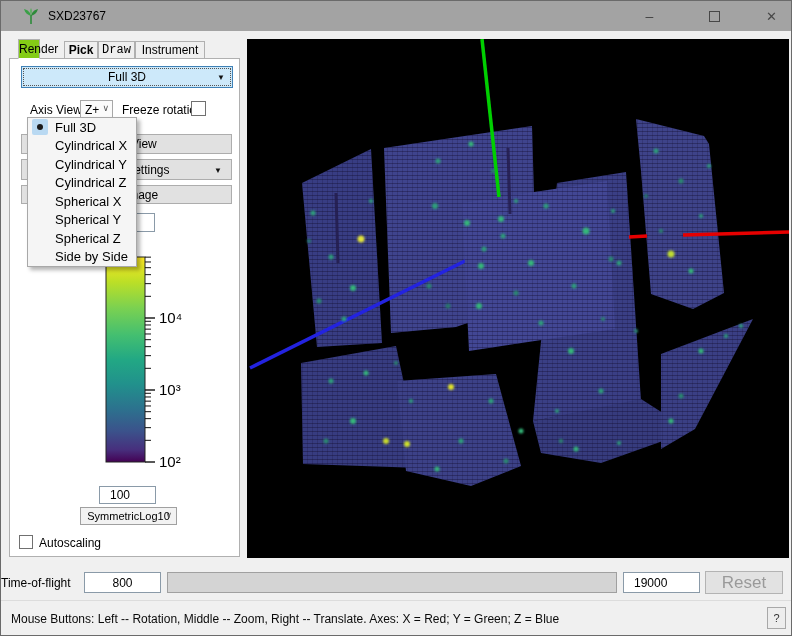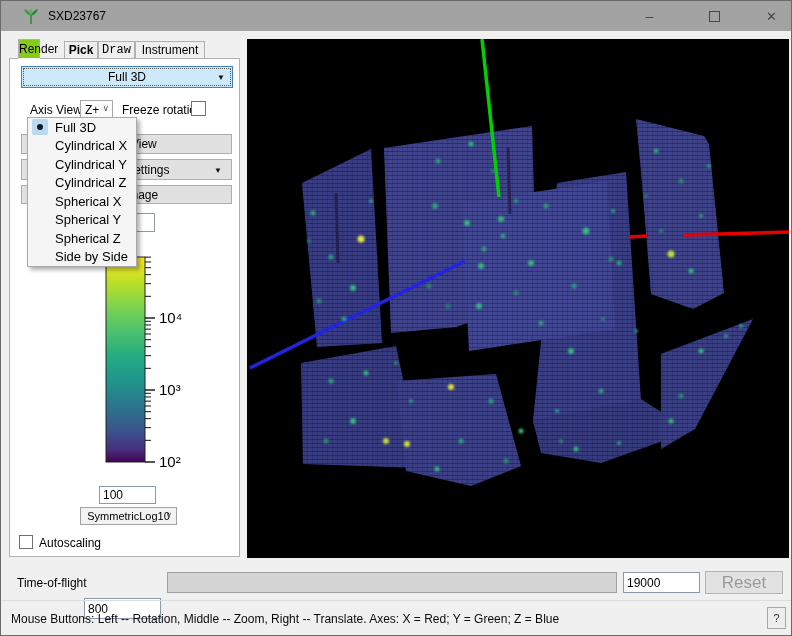--- a/index.html
+++ b/index.html
@@ -28,42 +28,42 @@
   #axisview-combo{position:absolute;left:70px;top:41px;width:33px;height:19px;border:1px solid #a8a8a8;background:#fbfbfb;box-sizing:border-box;font-size:12px;display:flex;align-items:center;padding-left:4px;}
   #axisview-combo .chev{position:absolute;right:3px;top:2px;font-size:9px;color:#555;}
   #freeze-label{position:absolute;left:112px;top:44px;font-size:12px;}
   .checkbox{position:absolute;background:#fff;border:1px solid #707070;box-sizing:border-box;}
   #freeze-checkbox{left:181px;top:42px;width:15px;height:15px;}
   .panel-btn{position:absolute;left:11px;width:211px;background:#e1e1e1;border:1px solid #adadad;box-sizing:border-box;font-size:12px;display:flex;align-items:center;justify-content:center;}
   #reset-view-btn{top:75px;height:20px;}
   #display-settings-btn{top:100px;height:21px;}
   #display-settings-btn .arr{position:absolute;right:9px;top:6px;font-size:8px;color:#111;}
   #save-image-btn{top:126px;height:19px;}
-  .txtinput{position:absolute;border:1px solid #8a9aa8;box-sizing:border-box;font-size:12px;font-family:"Liberation Sans",sans-serif;padding:1px 3px;background:#fff;}
+  .txtinput{position:absolute;border:1px solid #8a9aa8;box-sizing:border-box;font-size:12px;font-family:"Liberation Sans",sans-serif;padding:1px 10px;background:#fff;}
   #scale-max-input{left:86px;top:154px;width:59px;height:19px;}
   #colorbar-svg{position:absolute;left:88px;top:193px;}
   #scale-min-input{left:89px;top:427px;width:57px;height:18px;}
   #scale-type-combo{position:absolute;left:70px;top:448px;width:97px;height:18px;border:1px solid #a0a0a0;background:#f2f2f2;box-sizing:border-box;font-size:11px;display:flex;align-items:center;justify-content:center;}
   #scale-type-combo .chev{position:absolute;right:4px;top:2px;font-size:9px;color:#555;}
   #autoscaling-checkbox{left:9px;top:476px;width:14px;height:14px;}
   #autoscaling-label{position:absolute;left:29px;top:477px;font-size:12px;}
 
   
   #popup-menu{position:absolute;left:26px;top:116px;width:110px;background:#f5f5f5;border:1px solid #a8a8a8;box-shadow:3px 3px 4px rgba(0,0,0,.3);z-index:20;box-sizing:border-box;}
   .menu-item{height:18.5px;display:flex;align-items:center;font-size:13px;padding-left:27px;position:relative;color:#000;}
   .menu-bullet{position:absolute;left:4px;top:1px;width:16px;height:16px;background:#b9d9f2;border-radius:2px;display:flex;align-items:center;justify-content:center;}
   .menu-bullet i{width:6px;height:6px;background:#1a1a1a;border-radius:50%;}
 
   
   #viewport{position:absolute;left:246px;top:38px;width:542px;height:519px;background:#000;}
   #scene-svg{display:block;}
 
   
-  #tof-label{position:absolute;left:16px;top:575px;font-size:12px;}
-  #tof-min{left:83px;top:597px;width:77px;height:21px;}
+  #tof-label{position:absolute;left:0;top:575px;font-size:12px;}
+  #tof-min{left:83px;top:571px;width:77px;height:21px;text-align:center;}
   #tof-slider{position:absolute;left:166px;top:571px;width:450px;height:21px;background:#d4d4d4;border:1px solid #a0a0a0;box-sizing:border-box;}
   #tof-max{left:622px;top:571px;width:77px;height:21px;}
   #tof-reset{position:absolute;left:704px;top:570px;width:78px;height:23px;background:#e2e2e2;border:1px solid #b3b3b3;box-sizing:border-box;color:#9a9a9a;font-size:17px;display:flex;align-items:center;justify-content:center;}
 
   
   #status-sep{position:absolute;left:0;top:599px;width:100%;height:1px;background:#dcdcdc;}
   #status-text{position:absolute;left:10px;top:611px;font-size:12px;color:#0a0a0a;}
   #help-btn{position:absolute;left:766px;top:606px;width:19px;height:22px;background:#ededed;border:1px solid #a8a8a8;box-sizing:border-box;font-size:11px;color:#333;display:flex;align-items:center;justify-content:center;}
 </style>
 </head>

